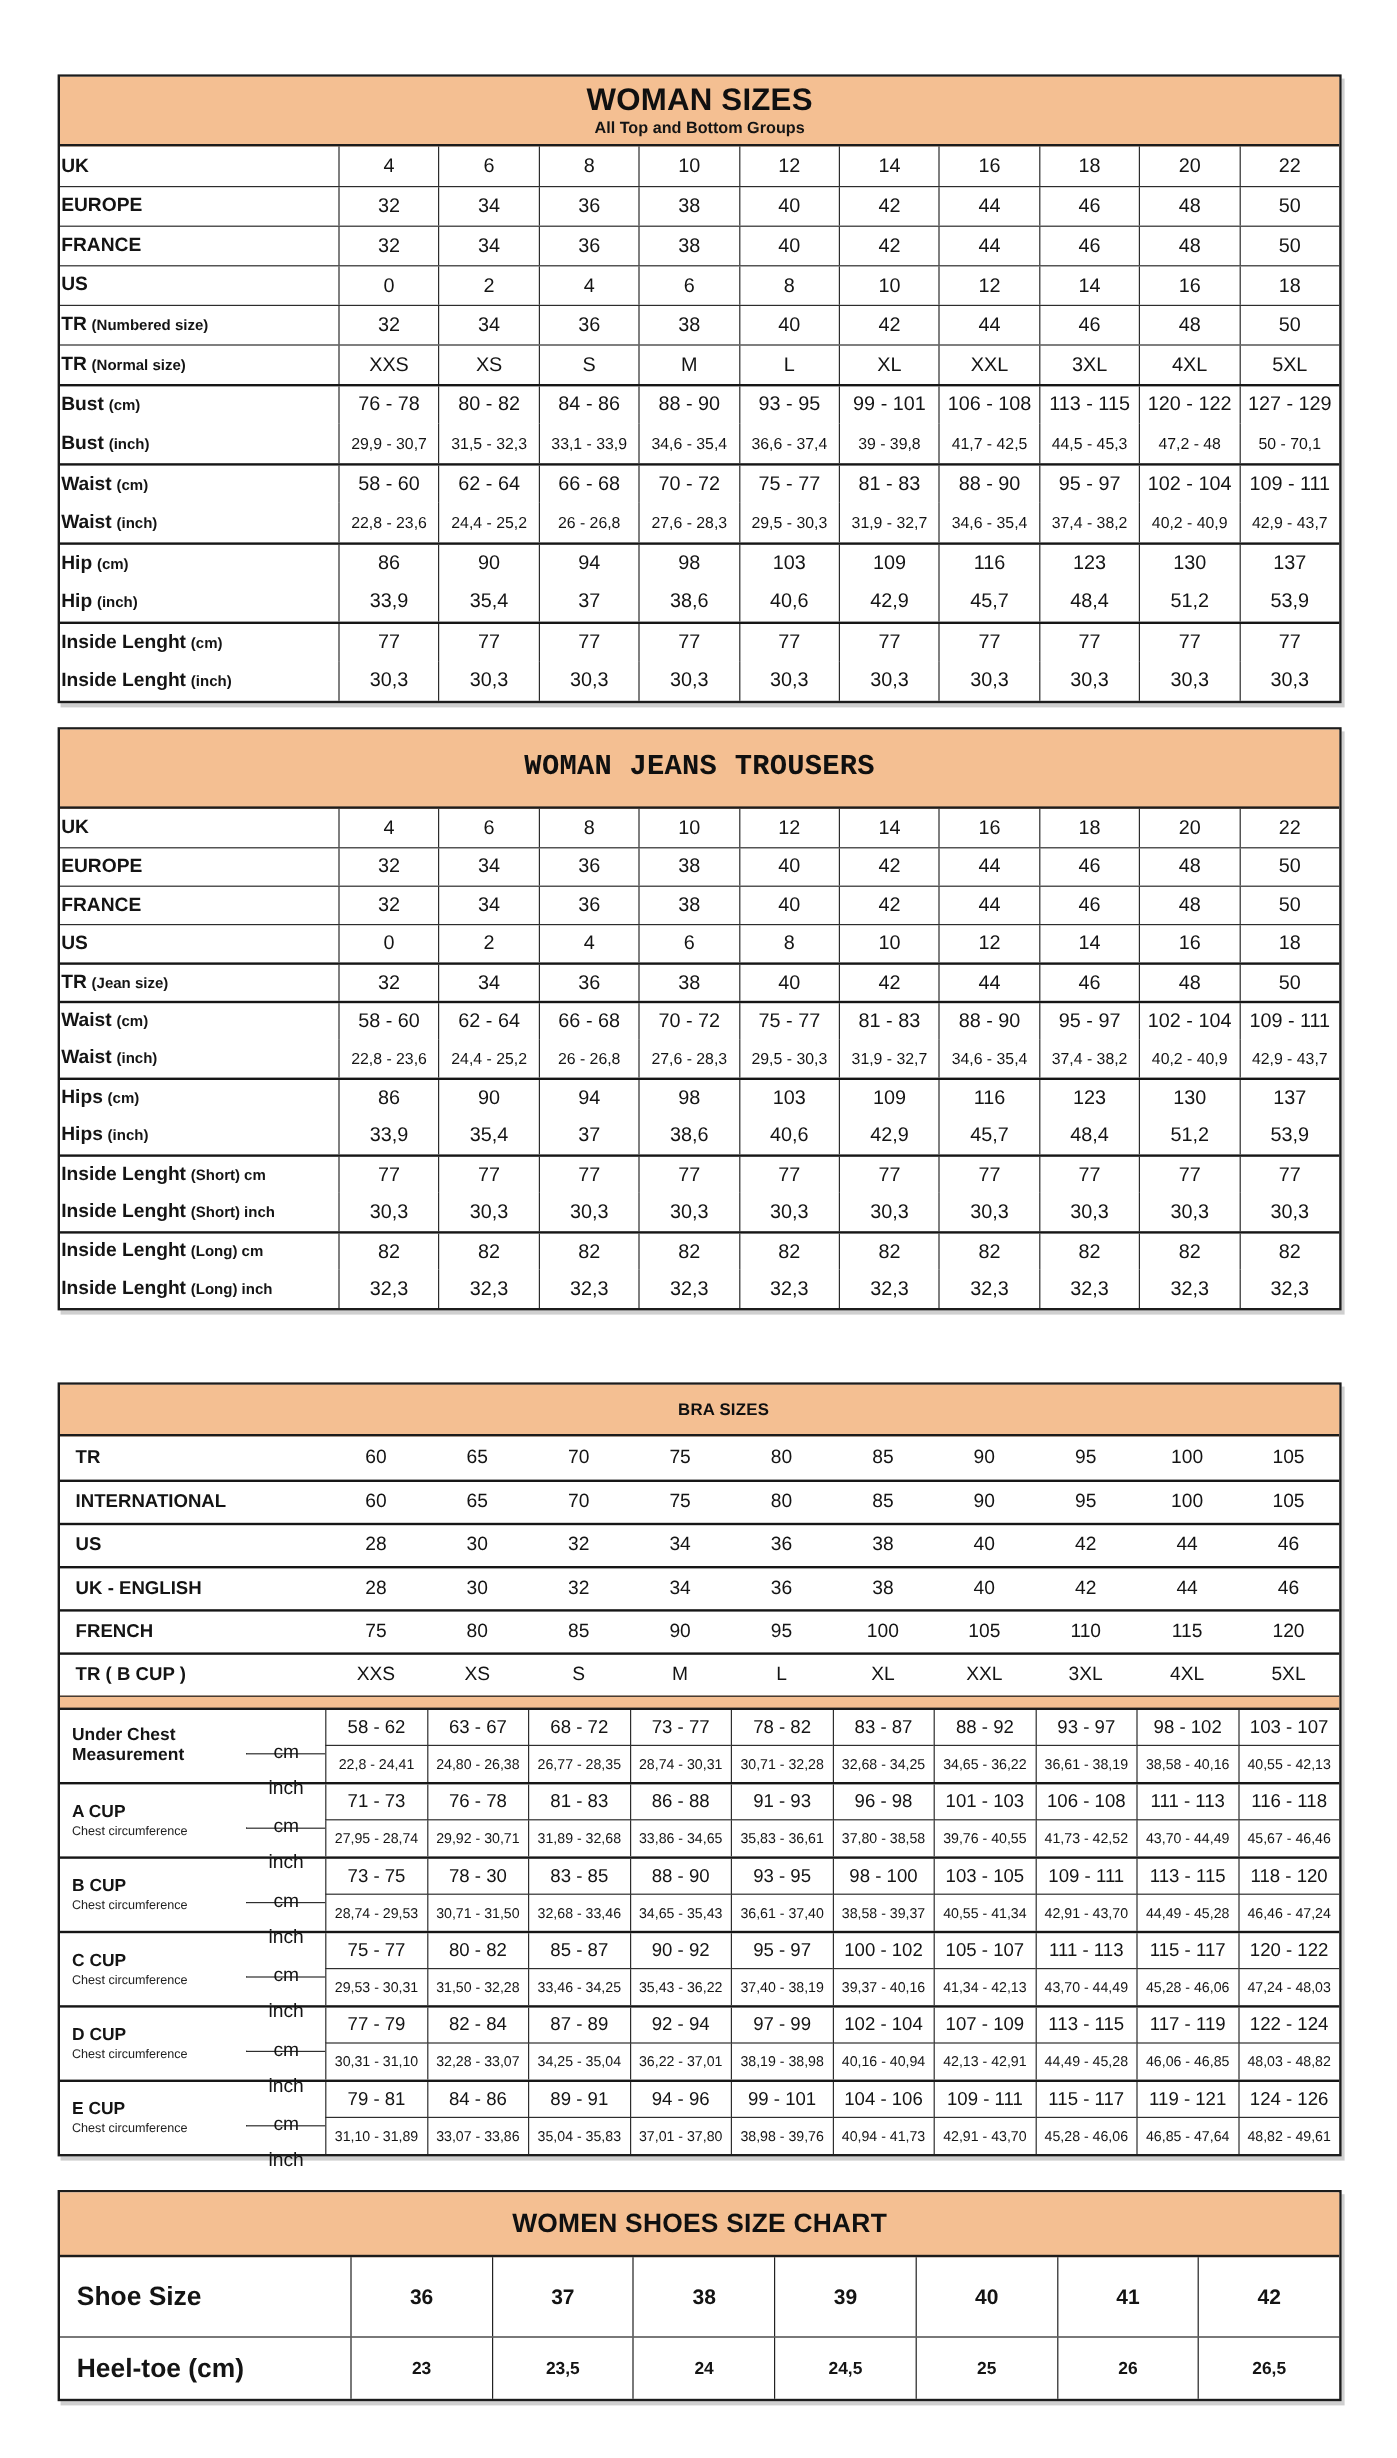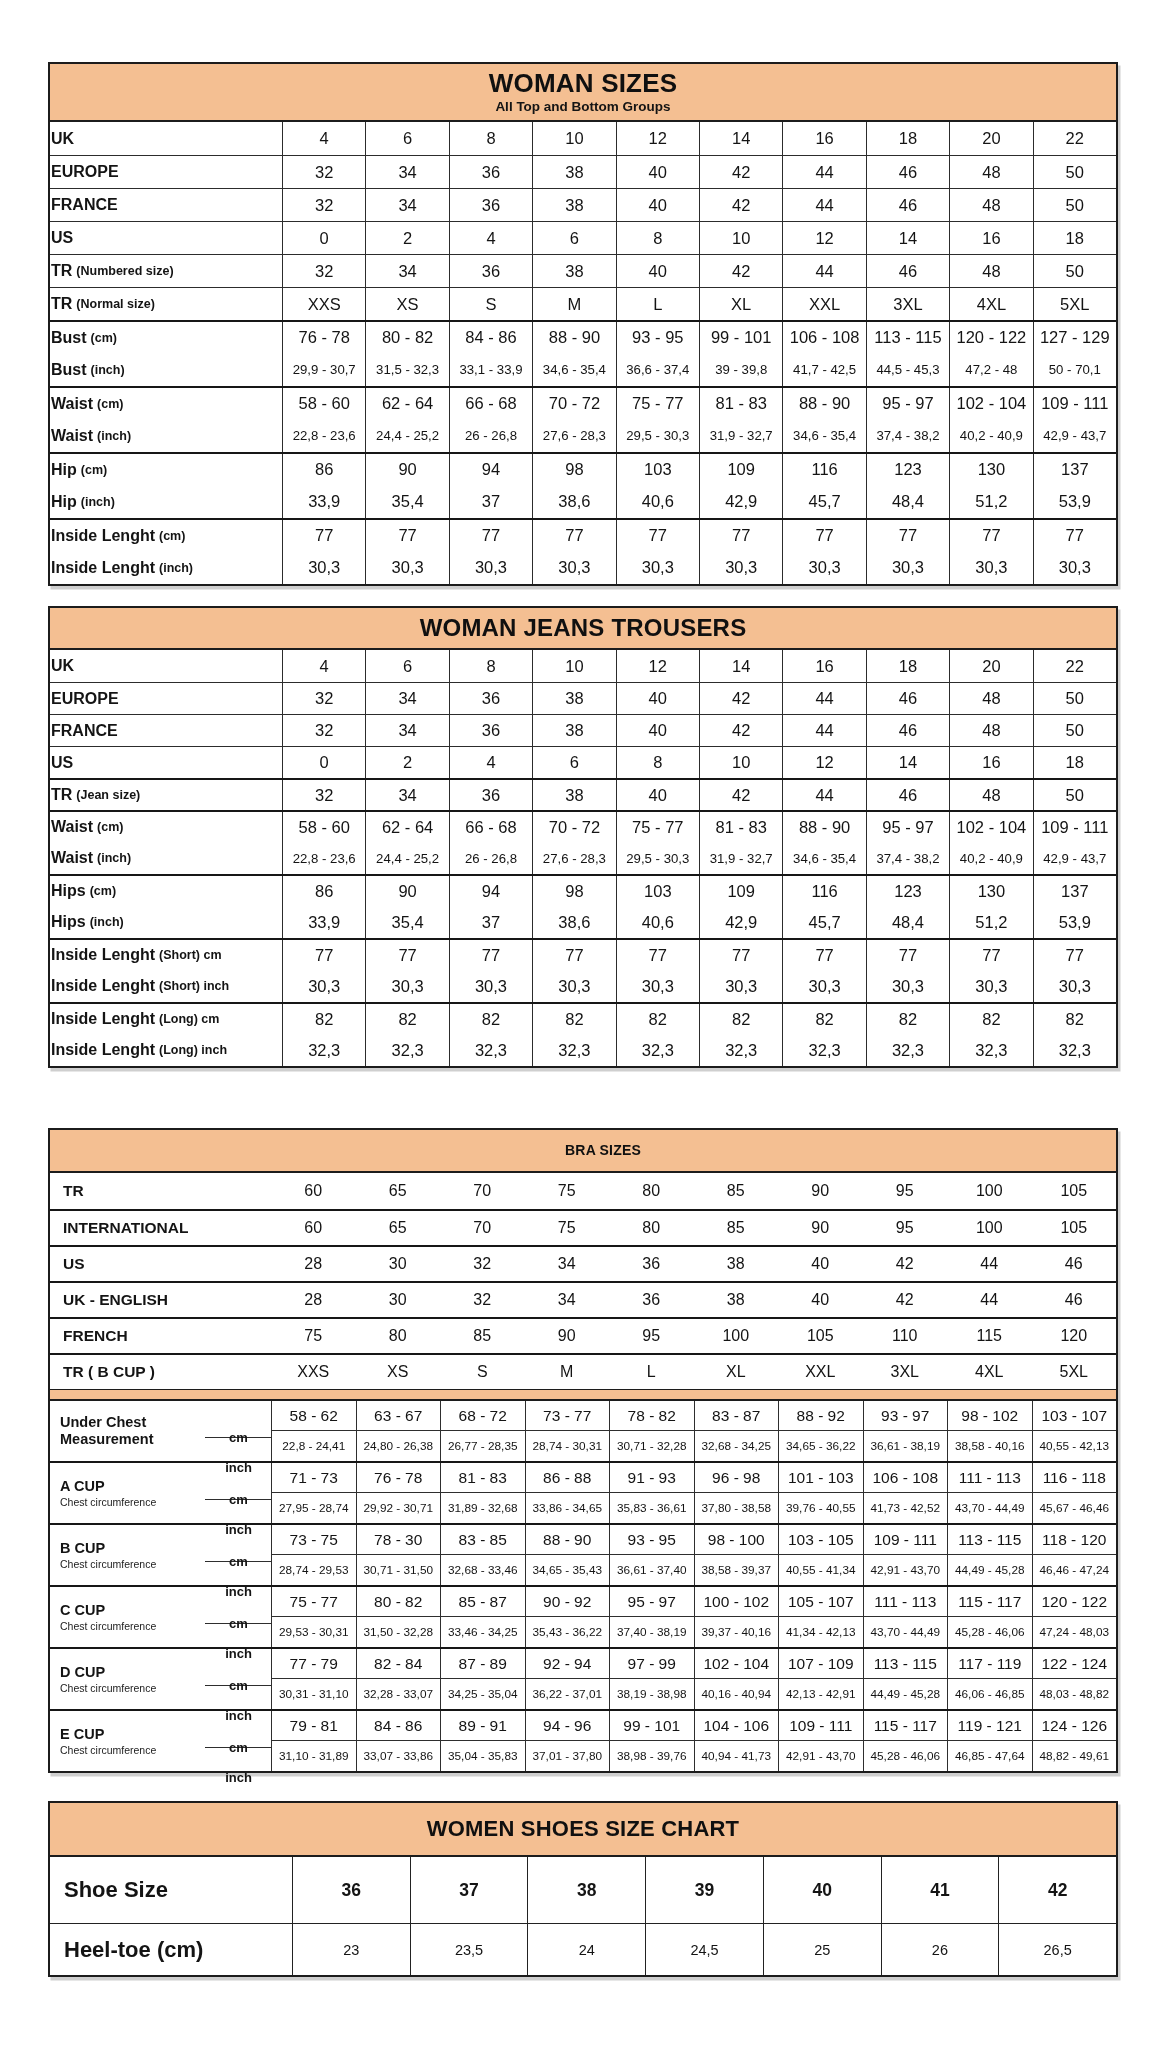--- a/index.html
+++ b/index.html
@@ -18,21 +18,21 @@
   #t2 { margin-top:20px; }
   #t3 { margin-top:60px; }
   #t4 { margin-top:28px; }
 
   .tbl-head {
     background:#f4bf92; border-bottom:2px solid #1c1c1c;
     display:flex; flex-direction:column; justify-content:center; align-items:center;
     text-align:center;
   }
   #t1 .tbl-head { height:58px; }
-  #t2 .tbl-head { height:42px; }
+  #t2 .tbl-head { height:66px;font-family:Liberation Mono, monospace; }
   #t3 .tbl-head { height:43px; }
   #t4 .tbl-head { height:54px; }
   .tbl-title { font-weight:bold; color:#101010; line-height:1.05; letter-spacing:0.2px; }
   #t1 .tbl-title { font-size:26px; }
   #t2 .tbl-title { font-size:24px; }
   #t3 .tbl-title { font-size:14px;margin-left:40px; }
   #t4 .tbl-title { font-size:22px; }
   .tbl-subtitle { font-weight:bold; font-size:13.5px; margin-top:2px; }
 
   
@@ -61,31 +61,31 @@
   
   .cup { display:grid; grid-template-columns:155px 66px repeat(10, 1fr); grid-template-rows:30px 30px; }
   .cup .clab {
     grid-row:1 / span 2; display:flex; flex-direction:column;
     justify-content:center; align-items:flex-start; padding-left:10px;
   }
   .cl-main { font-size:14.5px; font-weight:bold; line-height:1.2; }
   .cl-sub { font-size:10.5px; color:#222; margin-top:1px; }
   .cl-sub:empty { display:none; }
   .cup .cunit {
-    border-left:1.5px solid #222; font-weight:bold; font-size:13px;
+    border-left:1.5px solid #222; font-weight:normal; font-size:16px;
     display:flex; align-items:center; justify-content:center;margin-top:36px;
   }
   .cup .cc { border-left:1px solid #2e2e2e; display:flex; align-items:center; justify-content:center; }
   .cup .rt { border-bottom:1.2px solid #2e2e2e; }
   .cup .cmv { font-size:15.5px; }
   .cup .inv { font-size:11.8px; }
 
   
   .rowshoe { display:grid; grid-template-columns:242px repeat(7, 1fr); align-items:stretch; }
-  .rowshoe > div { display:flex; align-items:center; justify-content:center; }
+  .rowshoe > div { display:flex; align-items:center; justify-content:center;font-weight:bold; }
   .rowshoe > .lab { justify-content:flex-start; padding-left:14px; font-weight:bold; font-size:22px; }
   .rowshoe .cel { border-left:1.3px solid #222; }
   .r1 { min-height:66px; }
   .r1 .cel { font-weight:bold; font-size:17.5px; }
   .r2 { min-height:52px; border-top:1.5px solid #222; }
   .r2 .cel { font-size:14.5px; }
 </style>
 </head>
 <body>
 

